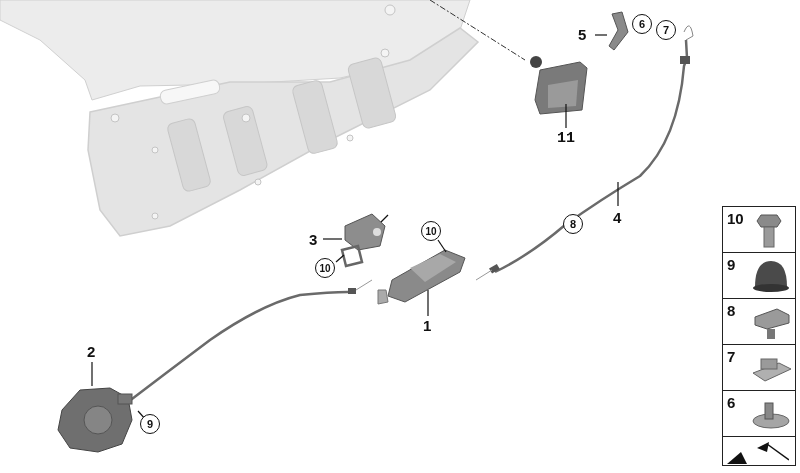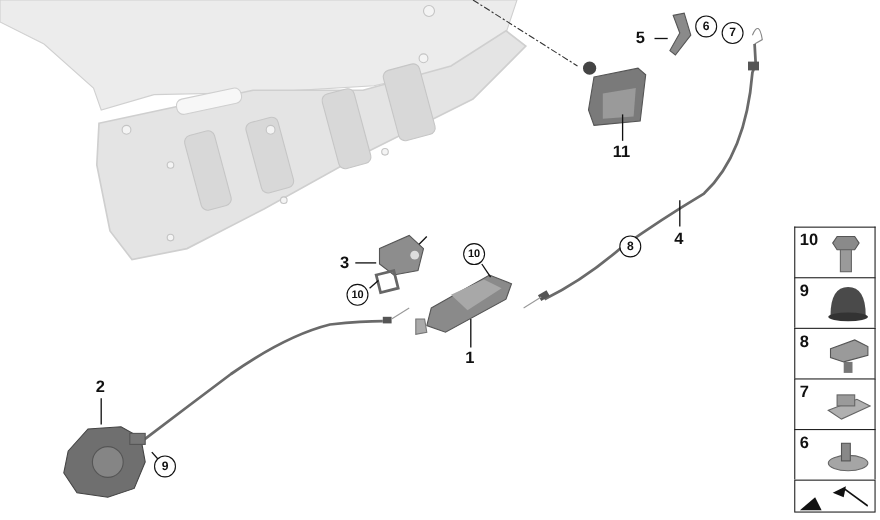--- a/index.html
+++ b/index.html
@@ -90,21 +90,21 @@
     <line x1="428" y1="290" x2="428" y2="316"></line>
     <line x1="92" y1="362" x2="92" y2="386"></line>
     <line x1="138" y1="411" x2="146" y2="420"></line>
     <line x1="336" y1="262" x2="344" y2="255"></line>
     <line x1="438" y1="240" x2="446" y2="252"></line>
     <line x1="381" y1="222" x2="388" y2="215"></line>
   </g>
 </svg>
 
   
-  <div class="lbl" style="left:557px;top:131px;">11</div>
+  <div class="lbl" style="left:557px;top:131px;font-family:Liberation Mono, monospace;">11</div>
   <div class="lbl" style="left:578px;top:27px;">5</div>
   <div class="lbl" style="left:613px;top:210px;">4</div>
   <div class="lbl" style="left:309px;top:232px;">3</div>
   <div class="lbl" style="left:423px;top:318px;">1</div>
   <div class="lbl" style="left:87px;top:344px;">2</div>
 
   
   <div class="circ" style="left:632px;top:14px;">6</div>
   <div class="circ" style="left:656px;top:20px;">7</div>
   <div class="circ" style="left:563px;top:214px;">8</div>

